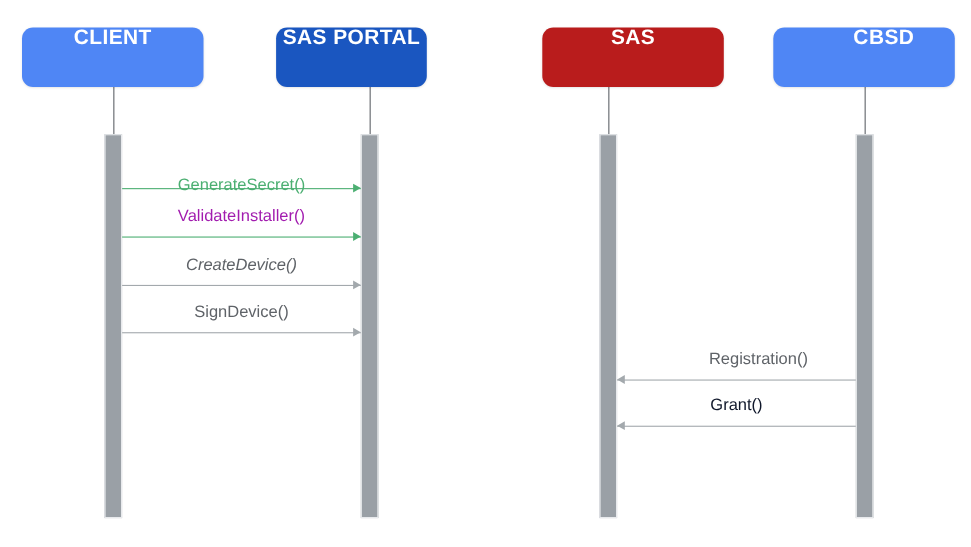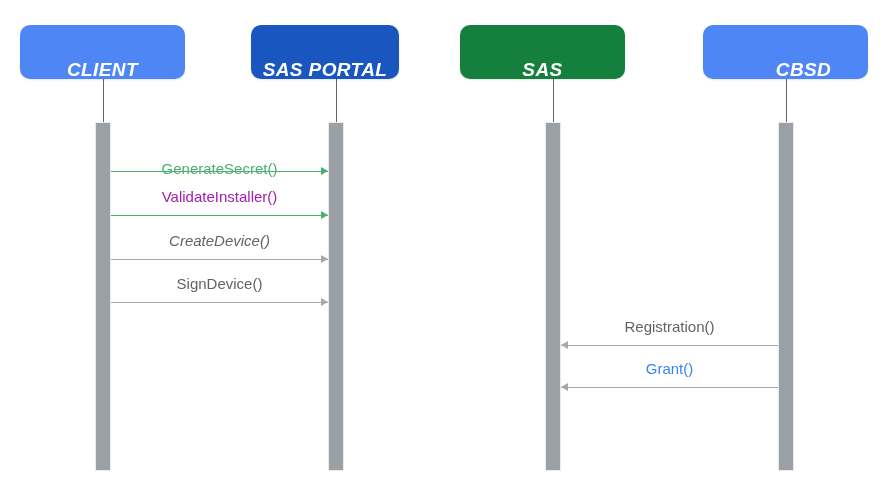--- a/index.html
+++ b/index.html
@@ -15,26 +15,25 @@
     position: relative;
     width: 883px;
     height: 497px;
     background: #ffffff;
     overflow: hidden;
   }
   
   .participant {
     position: absolute;
     display: flex;
-    align-items: flex-end;
+    align-items: flex-start;
     justify-content: center;
     border-radius: 10px;
     box-sizing: border-box;
     box-shadow: 0 1px 2px rgba(0,0,0,0.10);
-    font-style: italic;
   }
   .participant .plabel {
     color: #ffffff;
     font-weight: bold;
     font-size: 19px;
     letter-spacing: 0.4px;
     line-height: 1;
     white-space: nowrap;
     font-family: "Liberation Sans", "DejaVu Sans", sans-serif;
   }
@@ -105,24 +104,24 @@
   <div id="layer-activations">
       <div class="activation" style="left: 95px; top: 122px; width: 16px; height: 349px; background: rgb(154, 160, 166); border-color: rgb(232, 234, 237);"></div>
       <div class="activation" style="left: 328px; top: 122px; width: 16px; height: 349px; background: rgb(154, 160, 166); border-color: rgb(232, 234, 237);"></div>
       <div class="activation" style="left: 545px; top: 122px; width: 16px; height: 349px; background: rgb(154, 160, 166); border-color: rgb(232, 234, 237);"></div>
       <div class="activation" style="left: 778px; top: 122px; width: 16px; height: 349px; background: rgb(154, 160, 166); border-color: rgb(232, 234, 237);"></div>
     </div>
   <div id="layer-boxes">
       <div class="participant" style="left: 20px; top: 25px; width: 165px; height: 54px; background: rgb(79, 134, 245);">
         <span class="plabel" style="color: rgb(255, 255, 255);">CLIENT</span>
       </div>
-      <div class="participant" style="left: 251px; top: 25px; width: 148px; height: 54px; background: rgb(26, 86, 192);">
+      <div class="participant" style="left: 251px; top: 25px; width: 137px; height: 54px; background: rgb(26, 86, 192);">
         <span class="plabel" style="color: rgb(255, 255, 255);">SAS PORTAL</span>
       </div>
-      <div class="participant" style="left: 460px; top: 25px; width: 165px; height: 54px; background: #15803d;">
+      <div class="participant" style="left: 493px; top: 25px; width: 165px; height: 54px; background: #b91c1c;">
         <span class="plabel" style="color: rgb(255, 255, 255);">SAS</span>
       </div>
       <div class="participant" style="left: 703px; top: 25px; width: 165px; height: 54px; background: rgb(79, 134, 245); padding-left: 36px;">
         <span class="plabel" style="color: rgb(255, 255, 255);">CBSD</span>
       </div>
     </div>
   <div id="layer-messages">
       <div class="message" style="left: 111px; top: 171px; width: 217px;">
         <div class="msg-line" style="width: 217px; border-top-color: rgb(76, 175, 114);"></div>
         <div class="msg-arrowhead right" style="left: 210px; border-left-color: rgb(76, 175, 114);"></div>
@@ -139,21 +138,21 @@
         <div class="msg-label" style="color: rgb(95, 99, 104); font-style: italic;">CreateDevice()</div>
       </div>
       <div class="message" style="left: 111px; top: 302px; width: 217px;">
         <div class="msg-line" style="width: 217px; border-top-color: rgb(163, 169, 173);"></div>
         <div class="msg-arrowhead right" style="left: 210px; border-left-color: rgb(163, 169, 173);"></div>
         <div class="msg-label" style="color: rgb(95, 99, 104);">SignDevice()</div>
       </div>
       <div class="message" style="left: 561px; top: 345px; width: 217px;">
         <div class="msg-line" style="width: 217px; border-top-color: rgb(163, 169, 173);"></div>
         <div class="msg-arrowhead left" style="left: 0px; border-right-color: rgb(163, 169, 173);"></div>
-        <div class="msg-label" style="color: rgb(95, 99, 104);">Registration()</div>
+        <div class="msg-label" style="color: rgb(95, 99, 104); padding-left: 20px;">Registration()</div>
       </div>
       <div class="message" style="left: 561px; top: 387px; width: 217px;">
         <div class="msg-line" style="width: 217px; border-top-color: rgb(163, 169, 173);"></div>
         <div class="msg-arrowhead left" style="left: 0px; border-right-color: rgb(163, 169, 173);"></div>
-        <div class="msg-label" style="color: #3b82f6;">Grant()</div>
+        <div class="msg-label" style="color: #0f172a;">Grant()</div>
       </div>
     </div>
 </div>
 
 </body></html>

